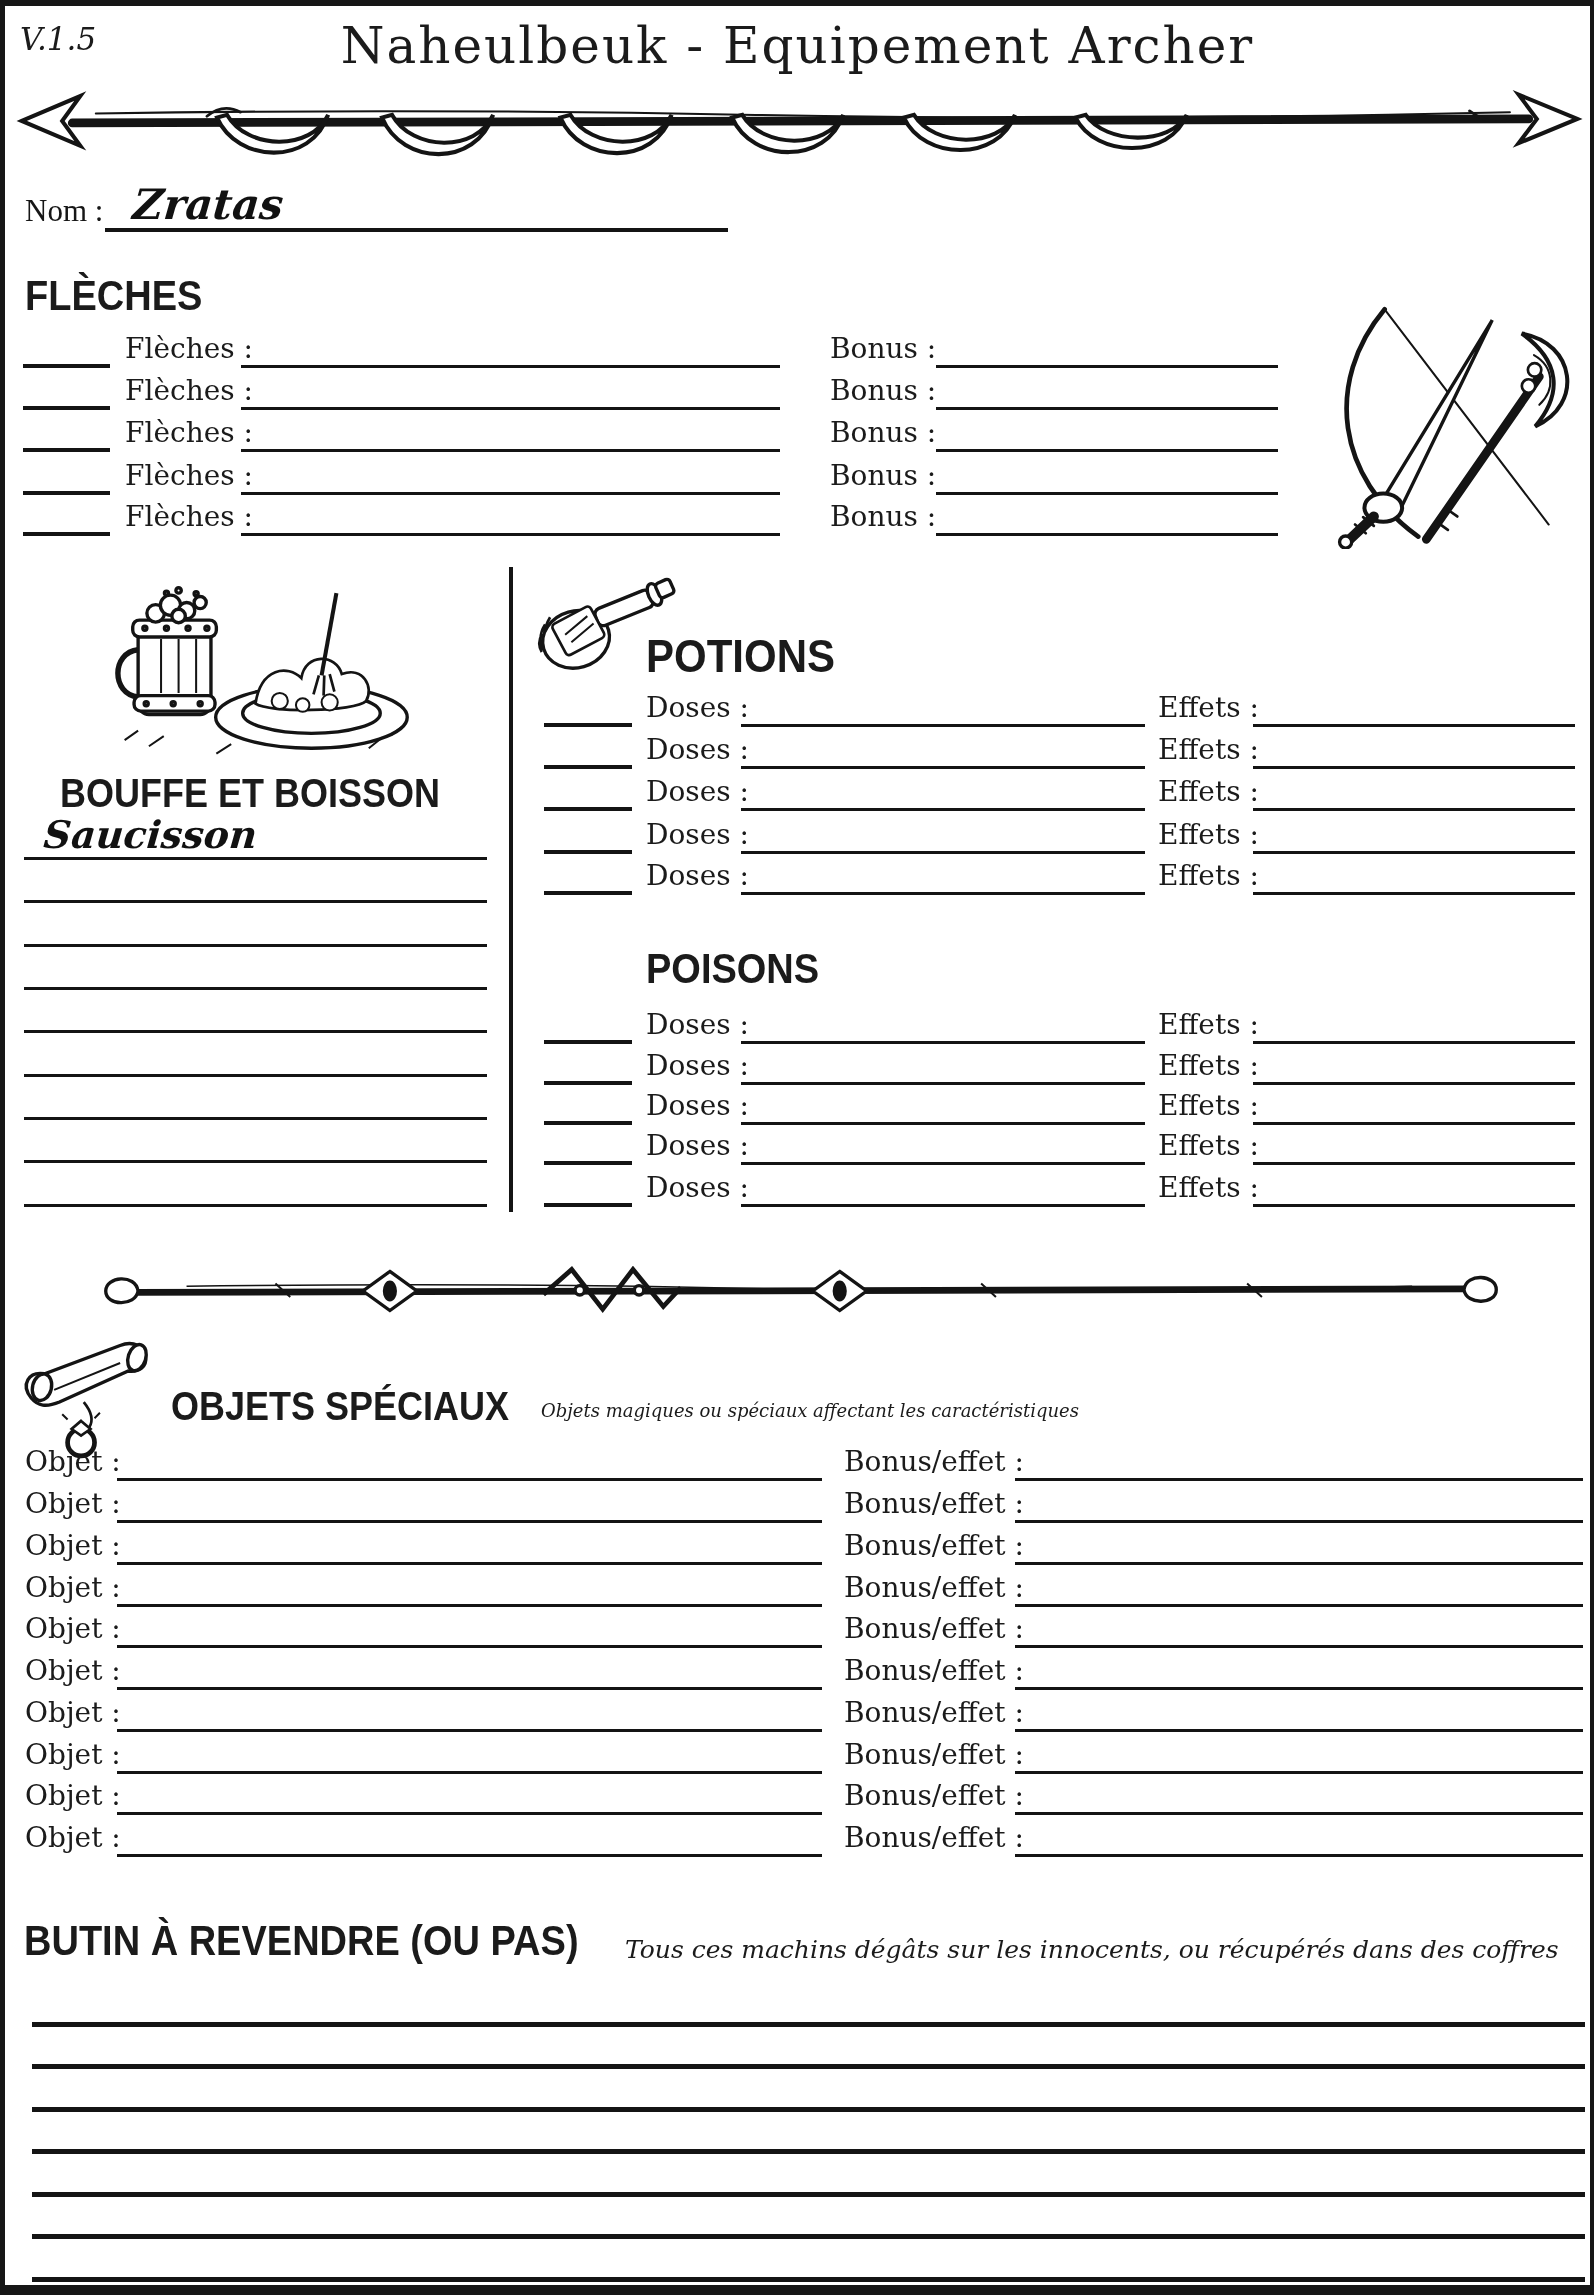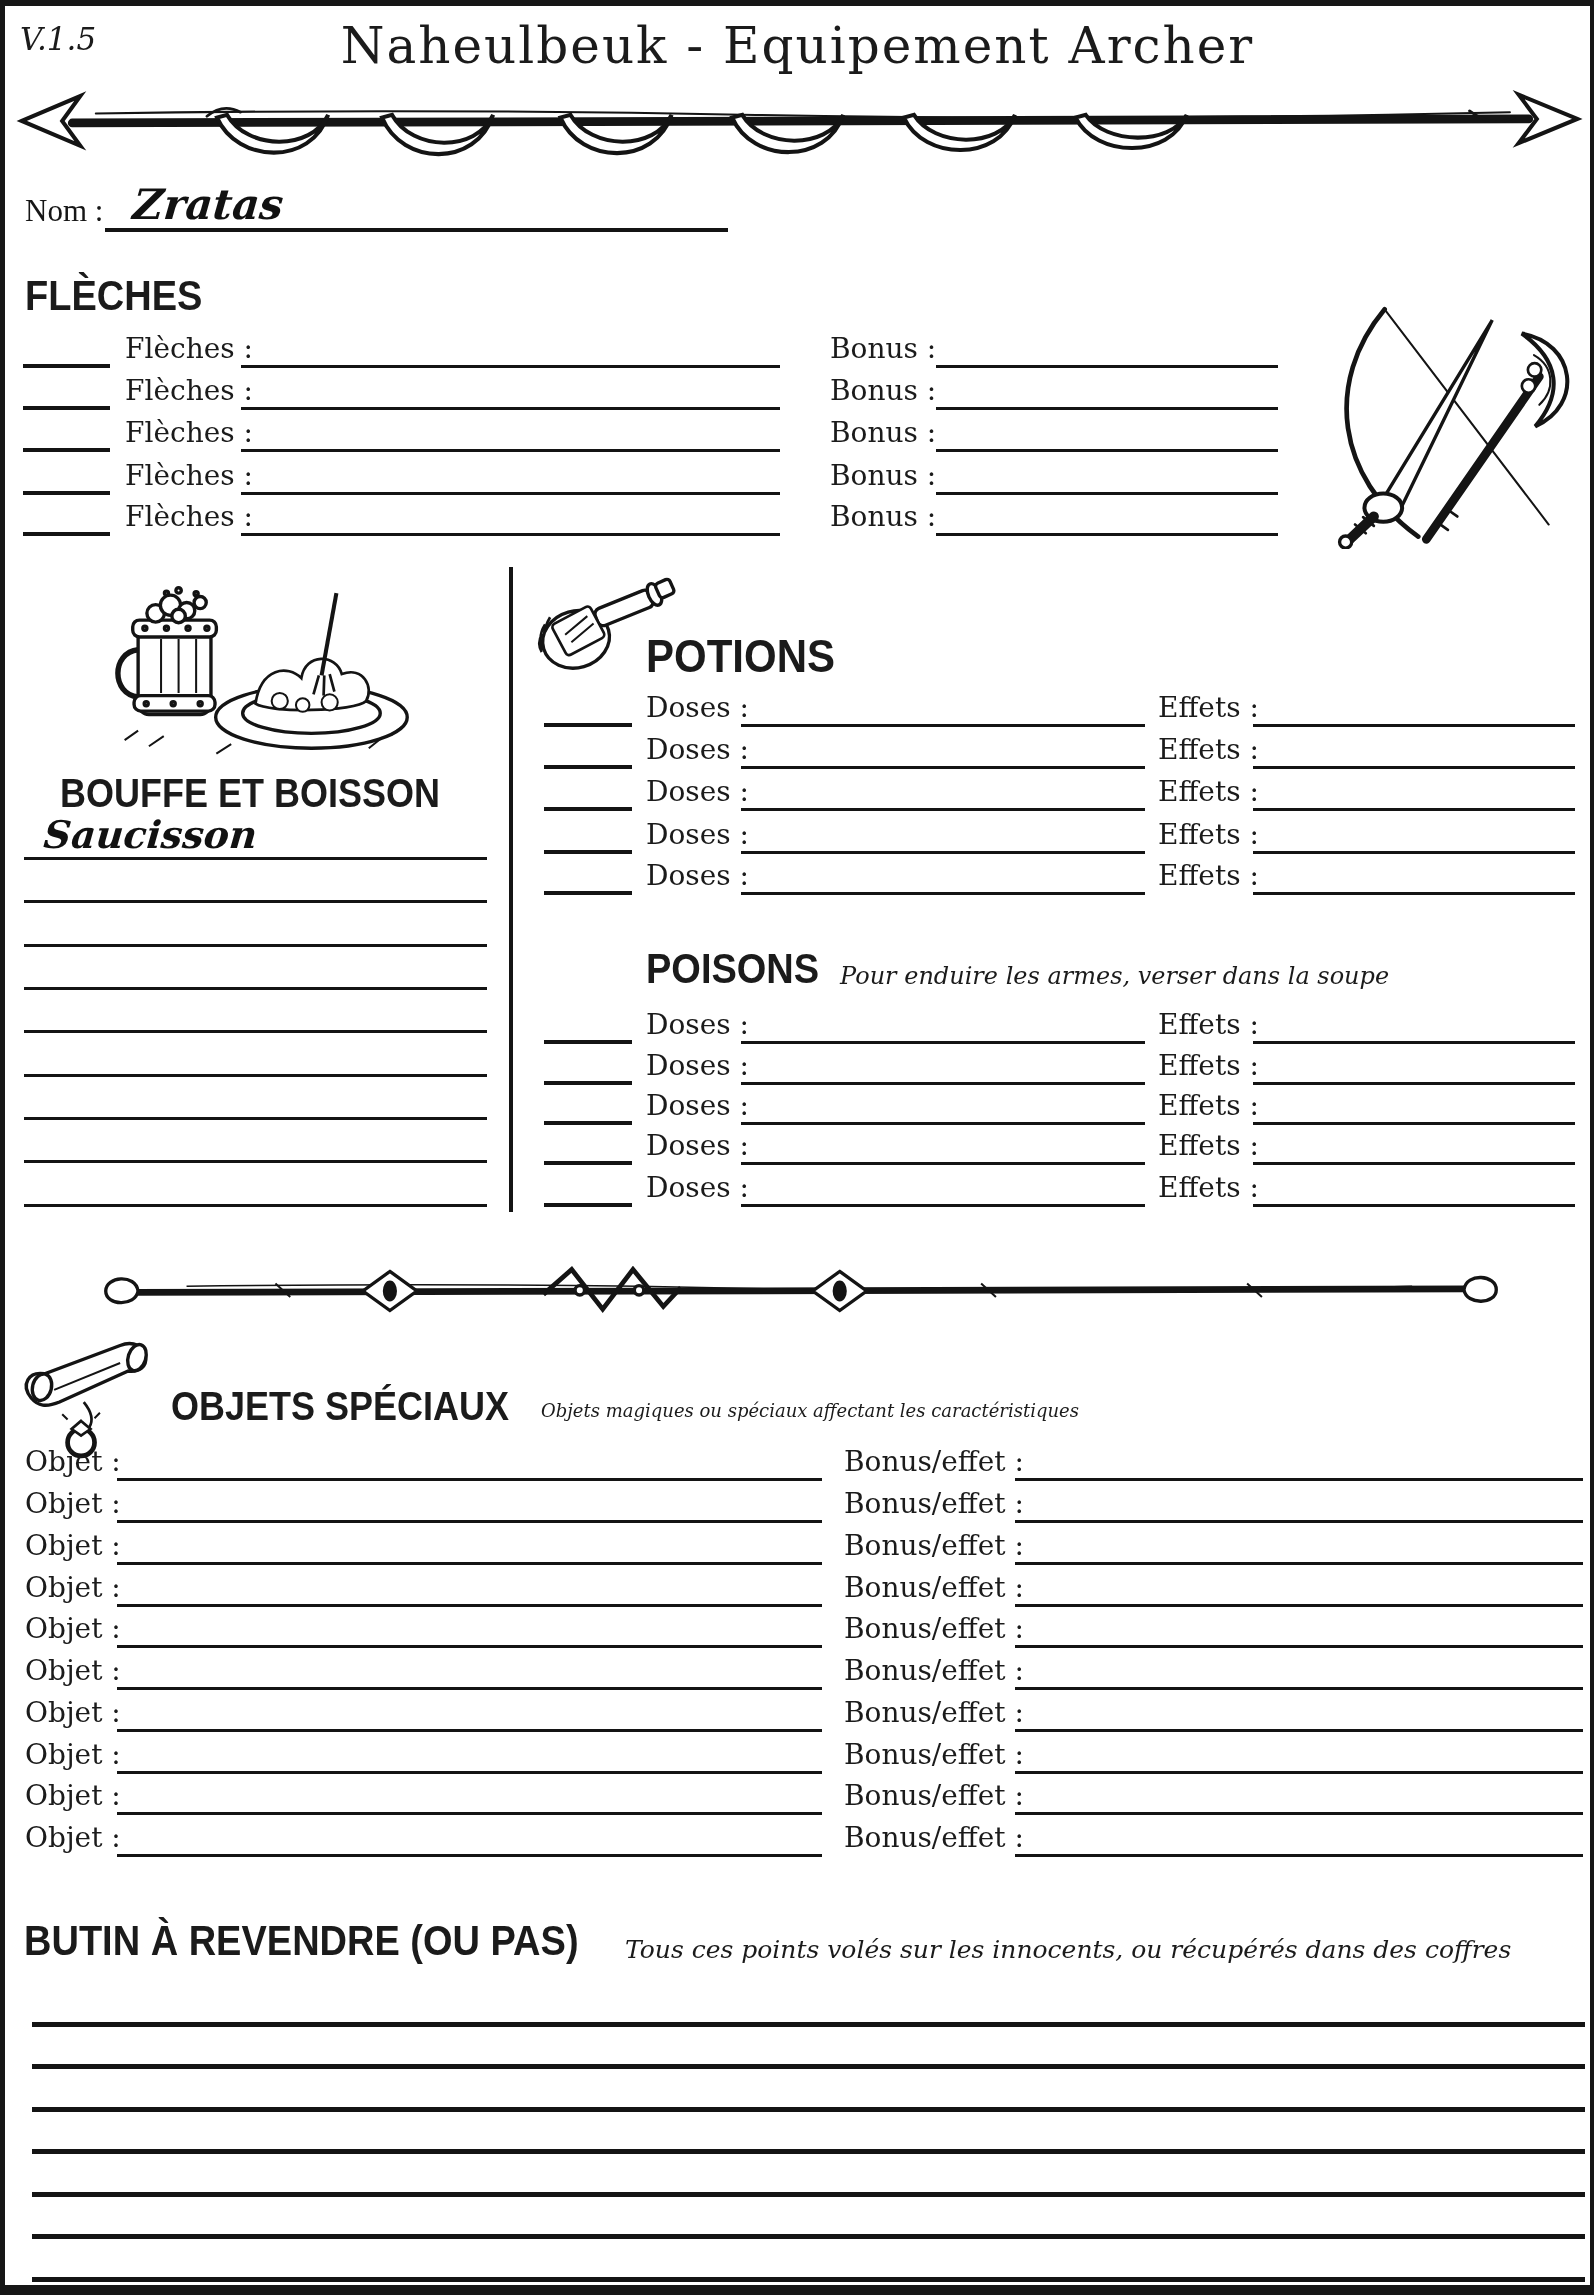--- a/index.html
+++ b/index.html
@@ -234,21 +234,20 @@
   </div>
   <div class="row" style="top:847px;">
     <span class="ln" style="left:539px;width:88px;height:4px;"></span>
     <span class="lab" style="left:641px;">Doses :</span>
     <span class="ln" style="left:736px;width:404px;"></span>
     <span class="lab" style="left:1153px;">Effets :</span>
     <span class="ln" style="left:1248px;width:322px;"></span>
   </div>
 
   <div class="abs h-heavy" style="left:641px;top:944px;font-size:38px;">POISONS</div>
-  <div class="abs subtitle" style="left:835px;top:956px;font-size:24px;">Pour enduire les armes, verser dans la soupe</div>
 
   <div class="row" style="top:996px;">
     <span class="ln" style="left:539px;width:88px;height:4px;"></span>
     <span class="lab" style="left:641px;">Doses :</span>
     <span class="ln" style="left:736px;width:404px;"></span>
     <span class="lab" style="left:1153px;">Effets :</span>
     <span class="ln" style="left:1248px;width:322px;"></span>
   </div>
   <div class="row" style="top:1037px;">
     <span class="ln" style="left:539px;width:88px;height:4px;"></span>
@@ -370,21 +369,21 @@
     <span class="ln" style="left:1010px;width:568px;"></span>
   </div>
   <div class="row" style="top:1809px;">
     <span class="lab" style="left:20px;">Objet :</span>
     <span class="ln" style="left:112px;width:705px;"></span>
     <span class="lab" style="left:839px;">Bonus/effet :</span>
     <span class="ln" style="left:1010px;width:568px;"></span>
   </div>
 
   <div class="abs h-heavy" style="left:19px;top:1916px;font-size:38px;">BUTIN À REVENDRE (OU PAS)</div>
-  <div class="abs subtitle" style="left:620px;top:1929px;font-size:25px;">Tous ces points volés sur les innocents, ou récupérés dans des coffres</div>
+  <div class="abs subtitle" style="left:620px;top:1929px;font-size:25px;">Tous ces machins dégâts sur les innocents, ou récupérés dans des coffres</div>
 
   <div class="butline" style="left:27px;top:2016px;width:1553px;"></div>
   <div class="butline" style="left:27px;top:2058px;width:1553px;"></div>
   <div class="butline" style="left:27px;top:2101px;width:1553px;"></div>
   <div class="butline" style="left:27px;top:2143px;width:1553px;"></div>
   <div class="butline" style="left:27px;top:2186px;width:1553px;"></div>
   <div class="butline" style="left:27px;top:2228px;width:1553px;"></div>
   <div class="butline" style="left:27px;top:2271px;width:1553px;"></div>
 
 </div>

